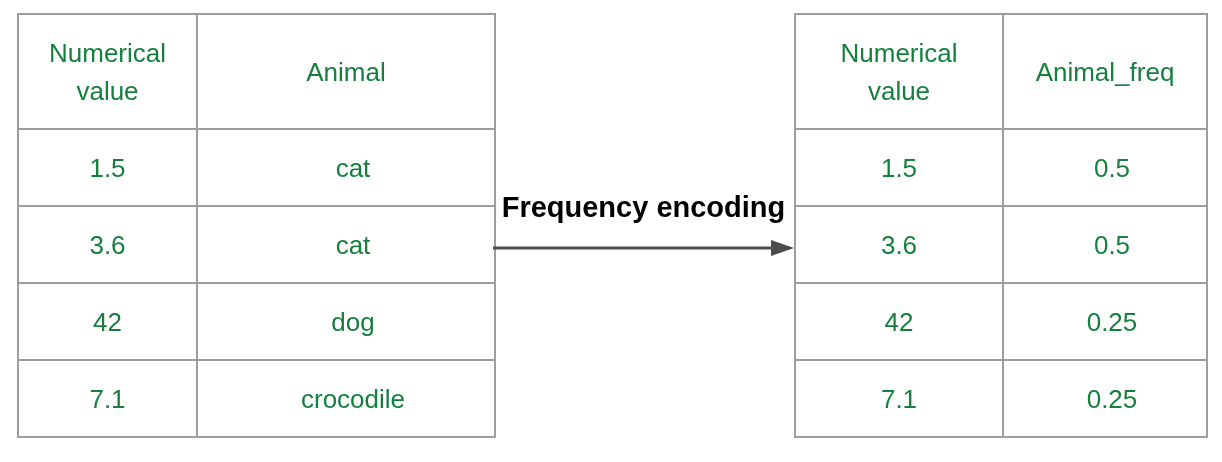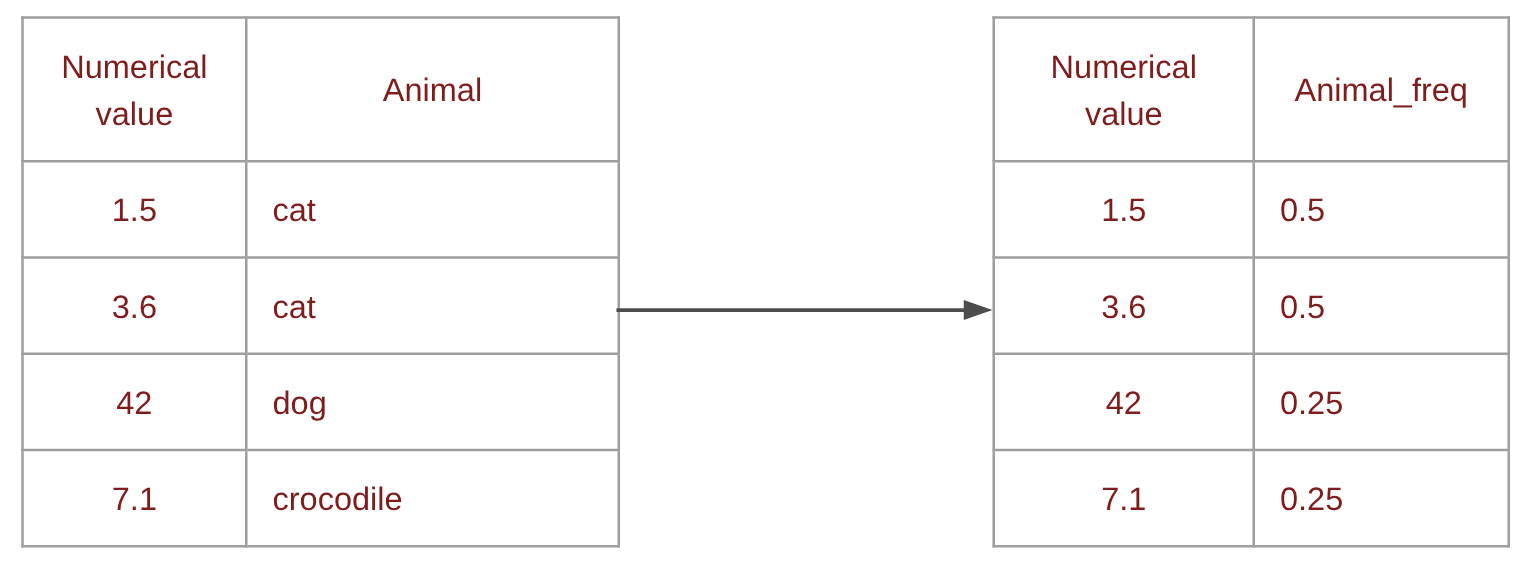--- a/index.html
+++ b/index.html
@@ -15,21 +15,21 @@
     font-family: "Liberation Sans", sans-serif;
     color: #000000;
     overflow: hidden;
   }
   table.data-table {
     position: absolute;
     top: 13px;
     border-collapse: collapse;
     table-layout: fixed;
     font-size: 26px;
-    color: #7f1d1d;
+    color: #15803d;
   }
   table.data-table th,
   table.data-table td {
     border: 2px solid #9e9e9e;
     vertical-align: middle;
     font-weight: normal;
     line-height: 38px;
     overflow: hidden;
   }
   table.data-table tr.header-row {
@@ -40,21 +40,21 @@
   }
   th.hdr-cell {
     text-align: center;
     padding: 0 20px;
   }
   td.num-cell {
     text-align: center;
     padding: 12px 6px;
   }
   td.val-cell {
-    text-align: left;
+    text-align: center;
     padding: 0 6px 0 20px;
   }
   .left-table {
     left: 17px;
     width: 477px;
   }
   .left-table col.c1 { width: 179px; }
   .left-table col.c2 { width: 298px; }
   .right-table {
     left: 794px;
@@ -110,20 +110,21 @@
       <td class="num-cell">42</td>
       <td class="val-cell">dog</td>
     </tr>
     <tr class="data-row">
       <td class="num-cell">7.1</td>
       <td class="val-cell">crocodile</td>
     </tr>
   </tbody>
     </table>
 
+  <div class="arrow-label">Frequency encoding</div>
   <svg class="arrow-svg" viewBox="0 0 301 18" xmlns="http://www.w3.org/2000/svg">
     <line x1="0" y1="9" x2="280" y2="9" stroke="#4d4d4d" stroke-width="3"></line>
     <polygon points="278,1 301,9 278,17" fill="#4d4d4d"></polygon>
   </svg>
 
   <table class="data-table right-table">
     <colgroup>
         <col class="c1">
         <col class="c2">
       </colgroup>

